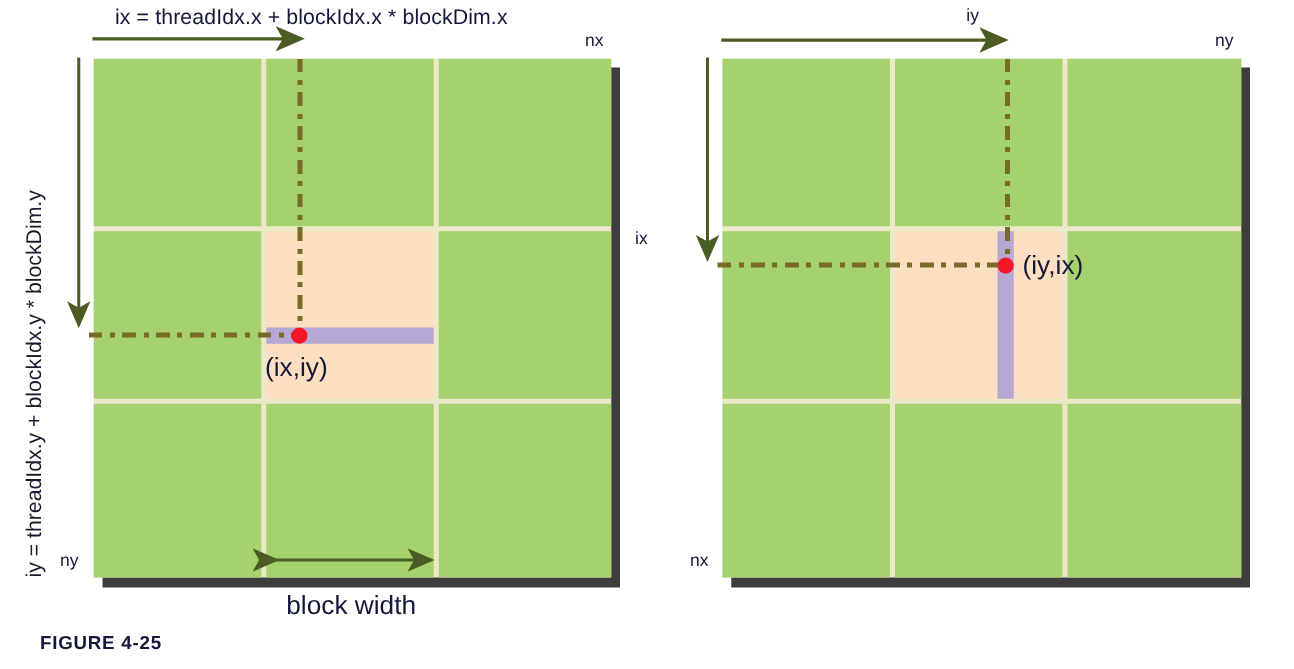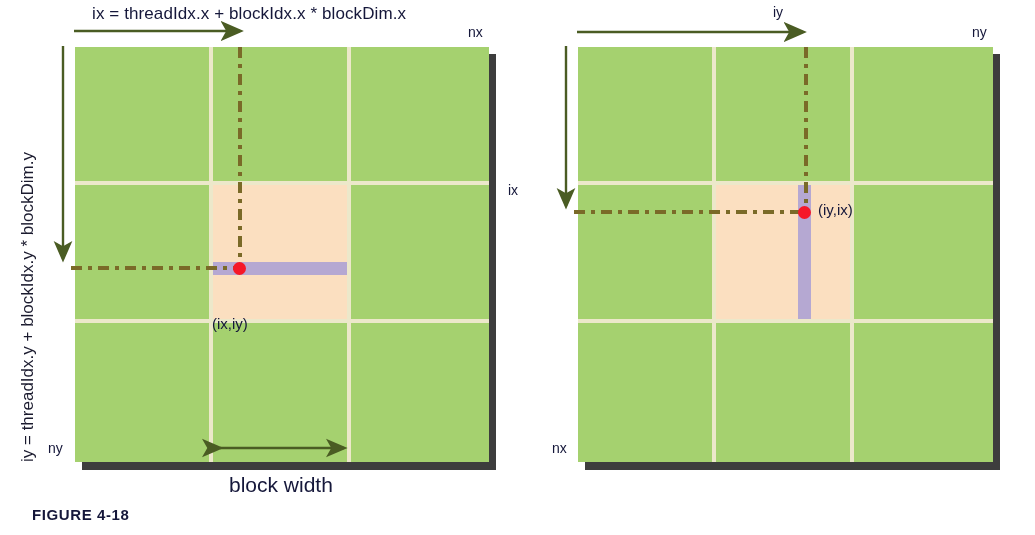--- a/index.html
+++ b/index.html
@@ -52,21 +52,21 @@
         transparent 21px, transparent 27px);
   }
 
   
   .arrow-svg{position:absolute;overflow:visible;}
 
   
   .lbl{position:absolute;white-space:nowrap;color:#15173a;}
   .lbl-formula{font-size:17px;letter-spacing:0.1px;margin-left:16px;}
   .lbl-axis{font-size:14px;}
-  .lbl-point{font-size:15px;}
+  .lbl-point{font-size:21px;}
   .lbl-blockwidth{font-size:21px;}
   .lbl-vert{
     position:absolute;white-space:nowrap;font-size:17px;
     transform-origin:0 0;
     transform:rotate(-90deg);
   }
   .fig-caption{
     position:absolute;font-size:15px;font-weight:bold;
     letter-spacing:0.6px;color:#15173a;
   }
@@ -122,21 +122,21 @@
 
       <div class="thread-bar" style="left:138px;top:215px;width:134px;height:13px;"></div>
     </div>
 
     <div class="dashdot-v" style="left:238px;top:47px;height:222px;"></div>
 
     <div class="dashdot-h" style="left:71px;top:266px;width:172px;"></div>
 
     <div class="dot" style="left:233px;top:262px;"></div>
 
-    <div class="lbl lbl-point" style="left:212px;top:283px;margin-top:32px;">(ix,iy)</div>
+    <div class="lbl lbl-point" style="left:212px;top:283px;">(ix,iy)</div>
 
     <svg class="arrow-svg" style="left:210px;top:438px;" width="146" height="20">
       <defs>
         <marker id="ahL3" markerWidth="9" markerHeight="9" refX="7.5" refY="4.5" orient="auto">
           <path d="M0,0.6 L9,4.5 L0,8.4 L2.2,4.5 Z" fill="#4a5c23"></path>
         </marker>
         <marker id="ahL4" markerWidth="9" markerHeight="9" refX="7.5" refY="4.5" orient="auto">
           <path d="M0,0.6 L9,4.5 L0,8.4 L2.2,4.5 Z" fill="#4a5c23"></path>
         </marker>
       </defs>
@@ -195,15 +195,15 @@
 
     <div class="dashdot-v" style="left:804px;top:47px;height:168px;"></div>
 
     <div class="dashdot-h" style="left:574px;top:210px;width:234px;"></div>
 
     <div class="dot" style="left:798px;top:206px;"></div>
 
     <div class="lbl lbl-point" style="left:818px;top:201px;">(iy,ix)</div>
   </div>
 
-  <div class="fig-caption" style="left:32px;top:506px;">FIGURE 4-18</div>
+  <div class="fig-caption" style="left:32px;top:506px;">FIGURE 4-25</div>
 
 </div>
 
 </body></html>

